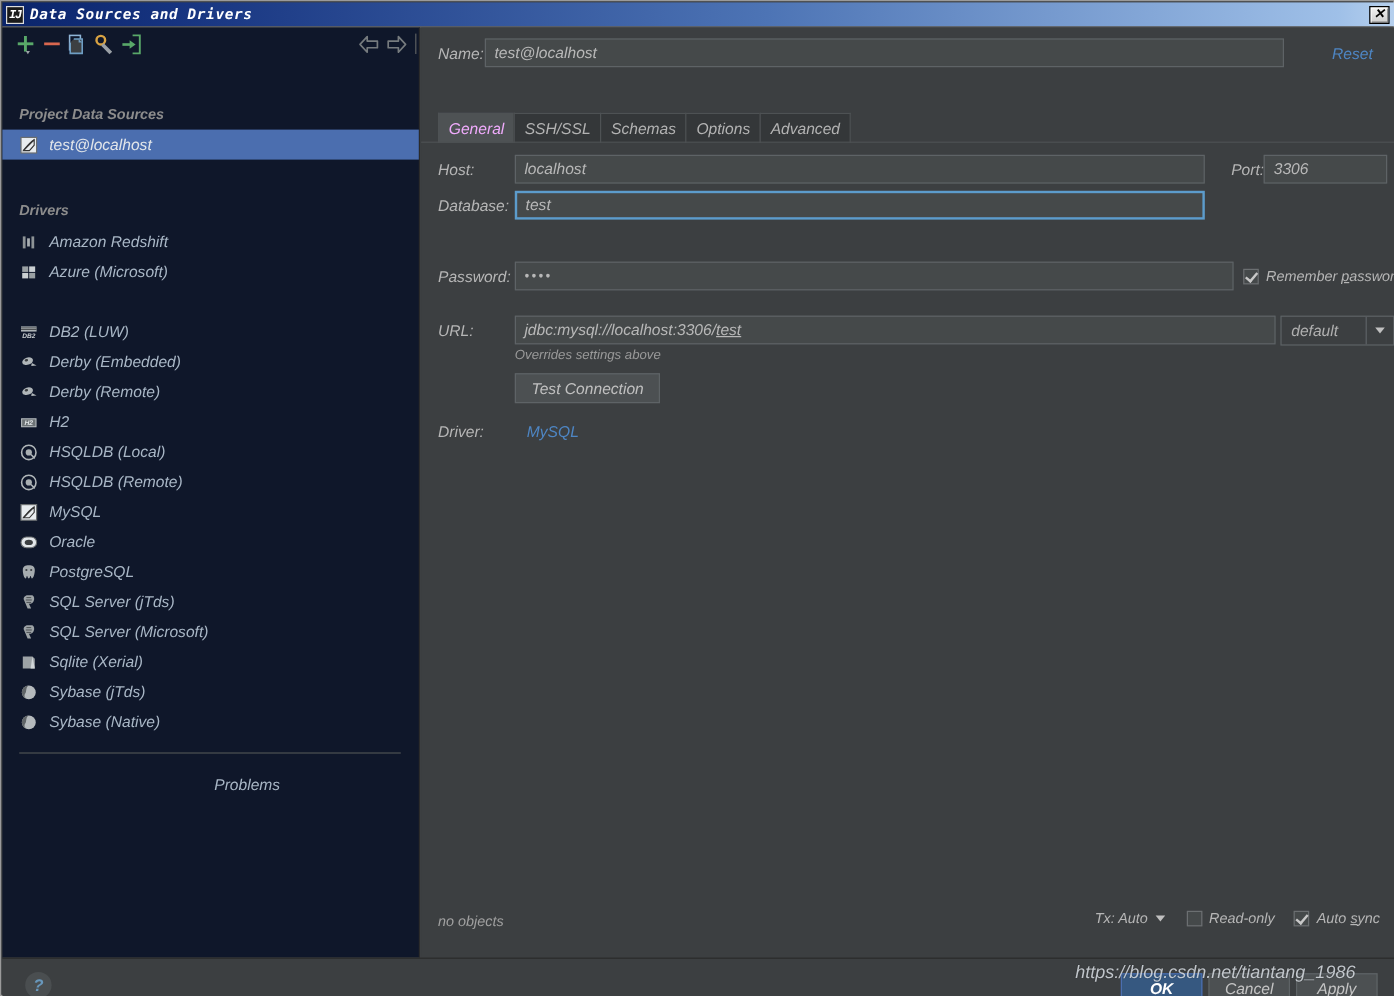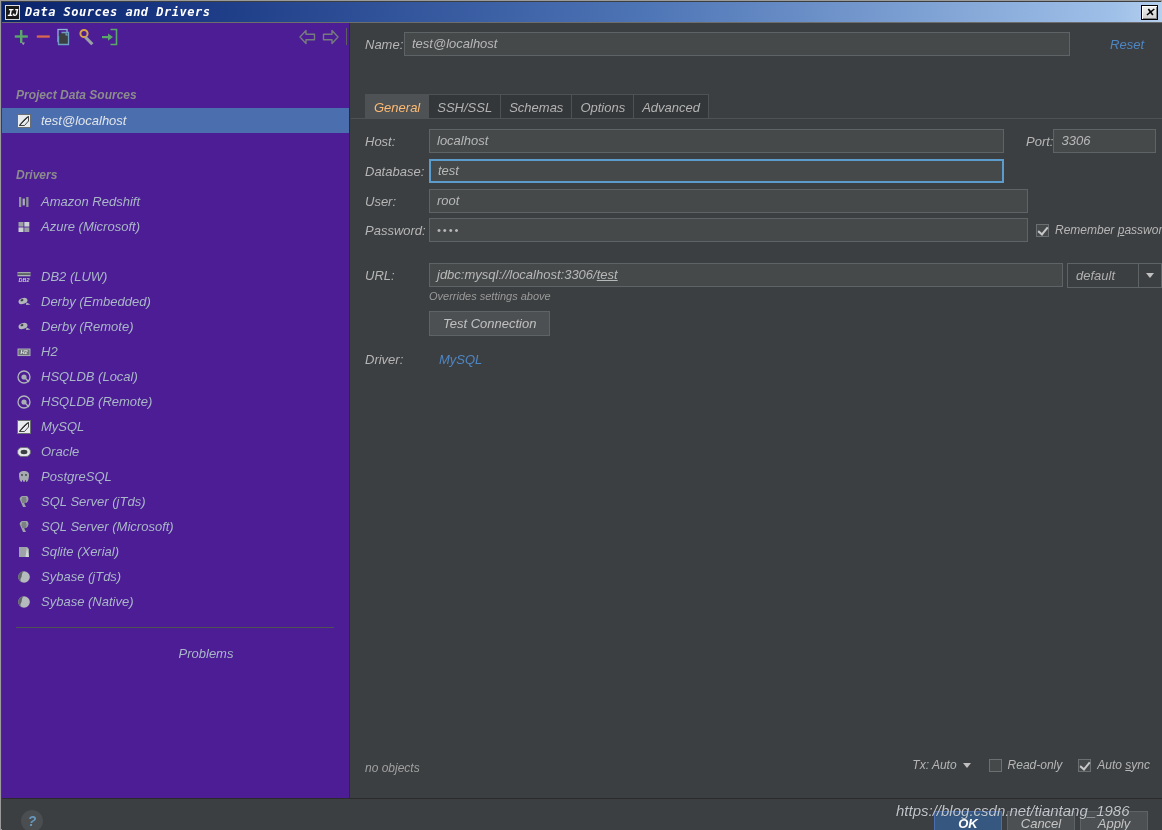--- a/index.html
+++ b/index.html
@@ -87,21 +87,21 @@
     left: 1px; top: 22px;
     width: 1160px; height: 806px;
     background: #3c3f41;
   }
 
   
   #left-panel {
     position: absolute;
     left: 0; top: 0;
     width: 348px; height: 775px;
-    background: #4c1d95;
+    background: #0f172a;
     border-right: 1px solid #2b2b2b;
     box-sizing: border-box;
   }
   #left-toolbar {
     position: absolute;
     left: 0; top: 0;
     width: 347px; height: 27px;
     display: flex;
     align-items: center;
     padding-left: 8px;
@@ -250,21 +250,21 @@
     border: 1px solid #4e5254;
     border-bottom: none;
     background: #343739;
     box-sizing: border-box;
     margin-right: -1px;
     cursor: pointer;
     white-space: nowrap;
   }
   .tab.active {
     background: #4e5254;
-    color: #fdba74;
+    color: #f0abfc;
   }
   #tab-underline {
     position: absolute;
     left: 0; top: 95px;
     width: 811px; height: 1px;
     background: #4e5254;
   }
 
   
   .frow {
@@ -776,24 +776,20 @@
         <div id="host-field" class="textfield">localhost</div>
         <div class="flabel" id="port-label">Port:</div>
         <div id="port-field" class="textfield">3306</div>
       </div>
 
       <div id="db-row" class="frow">
         <div class="flabel">Database:</div>
         <div id="db-field" class="textfield focused">test</div>
       </div>
 
-      <div id="user-row" class="frow">
-        <div class="flabel">User:</div>
-        <div id="user-field" class="textfield">root</div>
-      </div>
 
       <div id="pwd-row" class="frow">
         <div class="flabel">Password:</div>
         <div id="pwd-field" class="textfield">••••</div>
       </div>
 
       <div id="remember-wrap">
         <span class="checkbox checked"></span>
         <span class="cb-label"><span>Remember </span><span class="ul-char">p</span><span>assword</span></span>
       </div>

